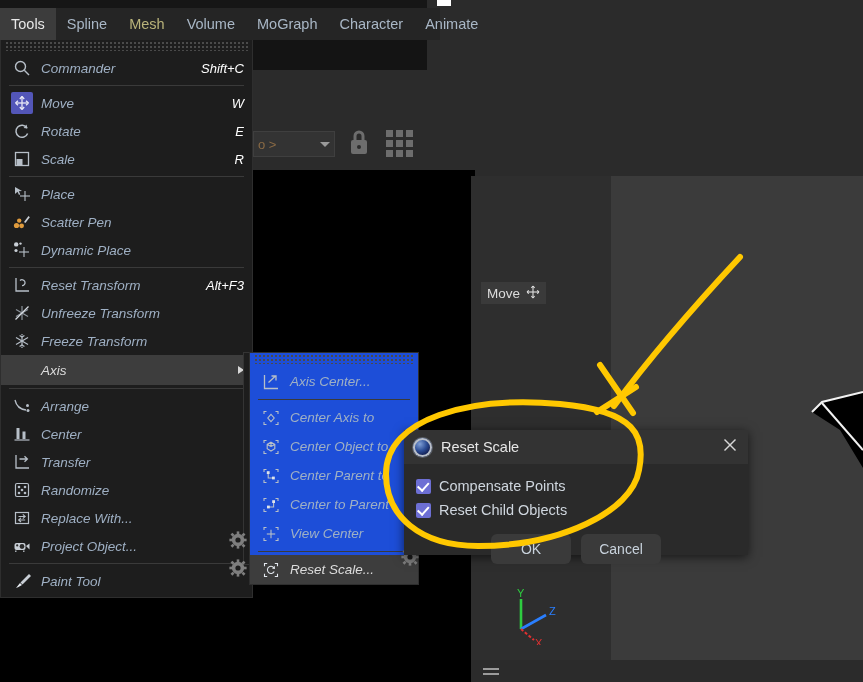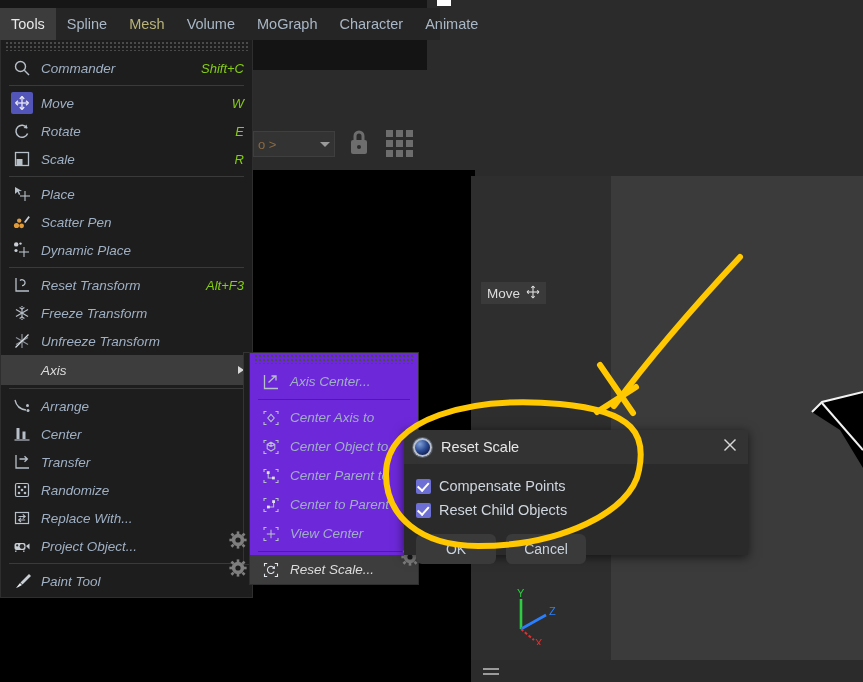--- a/index.html
+++ b/index.html
@@ -42,32 +42,32 @@
   .mi {
     position: relative; display: flex; align-items: center;
     height: 28px; padding: 0 8px 0 10px; color: #9fb0c4; font-size: 13.5px;
     white-space: nowrap;
     font-style: italic;
   }
   .mi.hl { background: #3d3d3d; color: #dcdcdc; }
   .mi .ico { width: 22px; height: 22px; flex: none; margin-right: 8px;
              display: flex; align-items: center; justify-content: center; }
   .mi .lbl { flex: 1; }
-  .mi .key { color: #84cc16; font-size: 13px; margin-left: 20px; }
+  .mi .key { color: #ffffff; font-size: 13px; margin-left: 20px; }
   .mi .arrow {
     width: 0; height: 0; border-left: 6px solid #d8d8d8;
     border-top: 4.5px solid transparent; border-bottom: 4.5px solid transparent;
   }
   .mi.noico .lbl { margin-left: 30px; }
   .sep { height: 1px; background: #3a3a3a; margin: 3px 8px; }
 
   
   #axis-menu {
     position: absolute; left: 249px; top: 352px; width: 170px;
-    background: #6d28d9; border: 1px solid #2e2e2e; z-index: 45;
+    background: #1d4ed8; border: 1px solid #2e2e2e; z-index: 45;
   }
   #axis-menu .mi { font-size: 13.5px; height: 29px; }
 
   
   .rail {
     position: absolute; width: 13px; background: #1d1d1d;
     border: 1px solid #343434; z-index: 44;
   }
 
   
@@ -90,21 +90,21 @@
   .cbrow { display: flex; align-items: center; height: 24px; color: #cfd6de; font-size: 14.5px; }
   .cb {
     width: 15px; height: 15px; border-radius: 2px; background: #6d6fd4;
     margin-right: 8px; flex: none; position: relative;
   }
   .cb::after {
     content: ""; position: absolute; left: 4px; top: 1.5px;
     width: 4.5px; height: 8.5px; border: solid #fff;
     border-width: 0 2px 2px 0; transform: rotate(42deg);
   }
-  #dlg-btns { display: flex; justify-content: flex-start; gap: 10px; margin: 12px 12px 0 0; }
+  #dlg-btns { display: flex; justify-content: center; gap: 10px; margin: 12px 12px 0 0; }
   .btn {
     min-width: 80px; height: 30px; border-radius: 6px; background: #3a3a3a;
     color: #c8d2dc; font-size: 14px; display: flex; align-items: center;
     justify-content: center;
   }
 
   
   #move-chip {
     position: absolute; left: 481px; top: 282px; height: 22px;
     background: #3a3a3a; color: #dcdcdc; font-size: 13.5px;
@@ -290,42 +290,42 @@
             <path d="M3 2 V15 H16" fill="none" stroke="#b7bfc8" stroke-width="1.3"></path>
             <path d="M7 4.5 a3 3 0 1 1 2 5.2" fill="none" stroke="#b7bfc8" stroke-width="1.3"></path>
           </svg>
       </span>
       <span class="lbl">Reset Transform</span>
       <span class="key">Alt+F3</span>
     </div>
     <div class="mi">
       <span class="ico">
         <svg width="18" height="18" viewBox="0 0 18 18">
+            <g stroke="#8d949c" stroke-width="1.2">
+              <line x1="9" y1="2" x2="9" y2="16"></line>
+              <line x1="3" y1="5.5" x2="15" y2="12.5"></line>
+              <line x1="15" y1="5.5" x2="3" y2="12.5"></line>
+            </g>
+            <line x1="2.5" y1="15.5" x2="15.5" y2="2.5" stroke="#d7dce2" stroke-width="1.3"></line>
+          </svg>
+      </span>
+      <span class="lbl">Unfreeze Transform</span>
+    </div>
+    <div class="mi">
+      <span class="ico">
+        <svg width="18" height="18" viewBox="0 0 18 18">
             <g stroke="#b7bfc8" stroke-width="1.2">
               <line x1="9" y1="2" x2="9" y2="16"></line>
               <line x1="3" y1="5.5" x2="15" y2="12.5"></line>
               <line x1="15" y1="5.5" x2="3" y2="12.5"></line>
               <path d="M6.6 3.4 L9 5 L11.4 3.4 M6.6 14.6 L9 13 L11.4 14.6"></path>
             </g>
           </svg>
       </span>
       <span class="lbl">Freeze Transform</span>
-    </div>
-    <div class="mi">
-      <span class="ico">
-        <svg width="18" height="18" viewBox="0 0 18 18">
-            <g stroke="#8d949c" stroke-width="1.2">
-              <line x1="9" y1="2" x2="9" y2="16"></line>
-              <line x1="3" y1="5.5" x2="15" y2="12.5"></line>
-              <line x1="15" y1="5.5" x2="3" y2="12.5"></line>
-            </g>
-            <line x1="2.5" y1="15.5" x2="15.5" y2="2.5" stroke="#d7dce2" stroke-width="1.3"></line>
-          </svg>
-      </span>
-      <span class="lbl">Unfreeze Transform</span>
     </div>
     <div class="mi hl noico" style="height:30px;">
       <span class="lbl">Axis</span>
       <span class="arrow"></span>
     </div>
     <div class="sep"></div>
 
     <div class="mi">
       <span class="ico">
         <svg width="18" height="18" viewBox="0 0 18 18">

